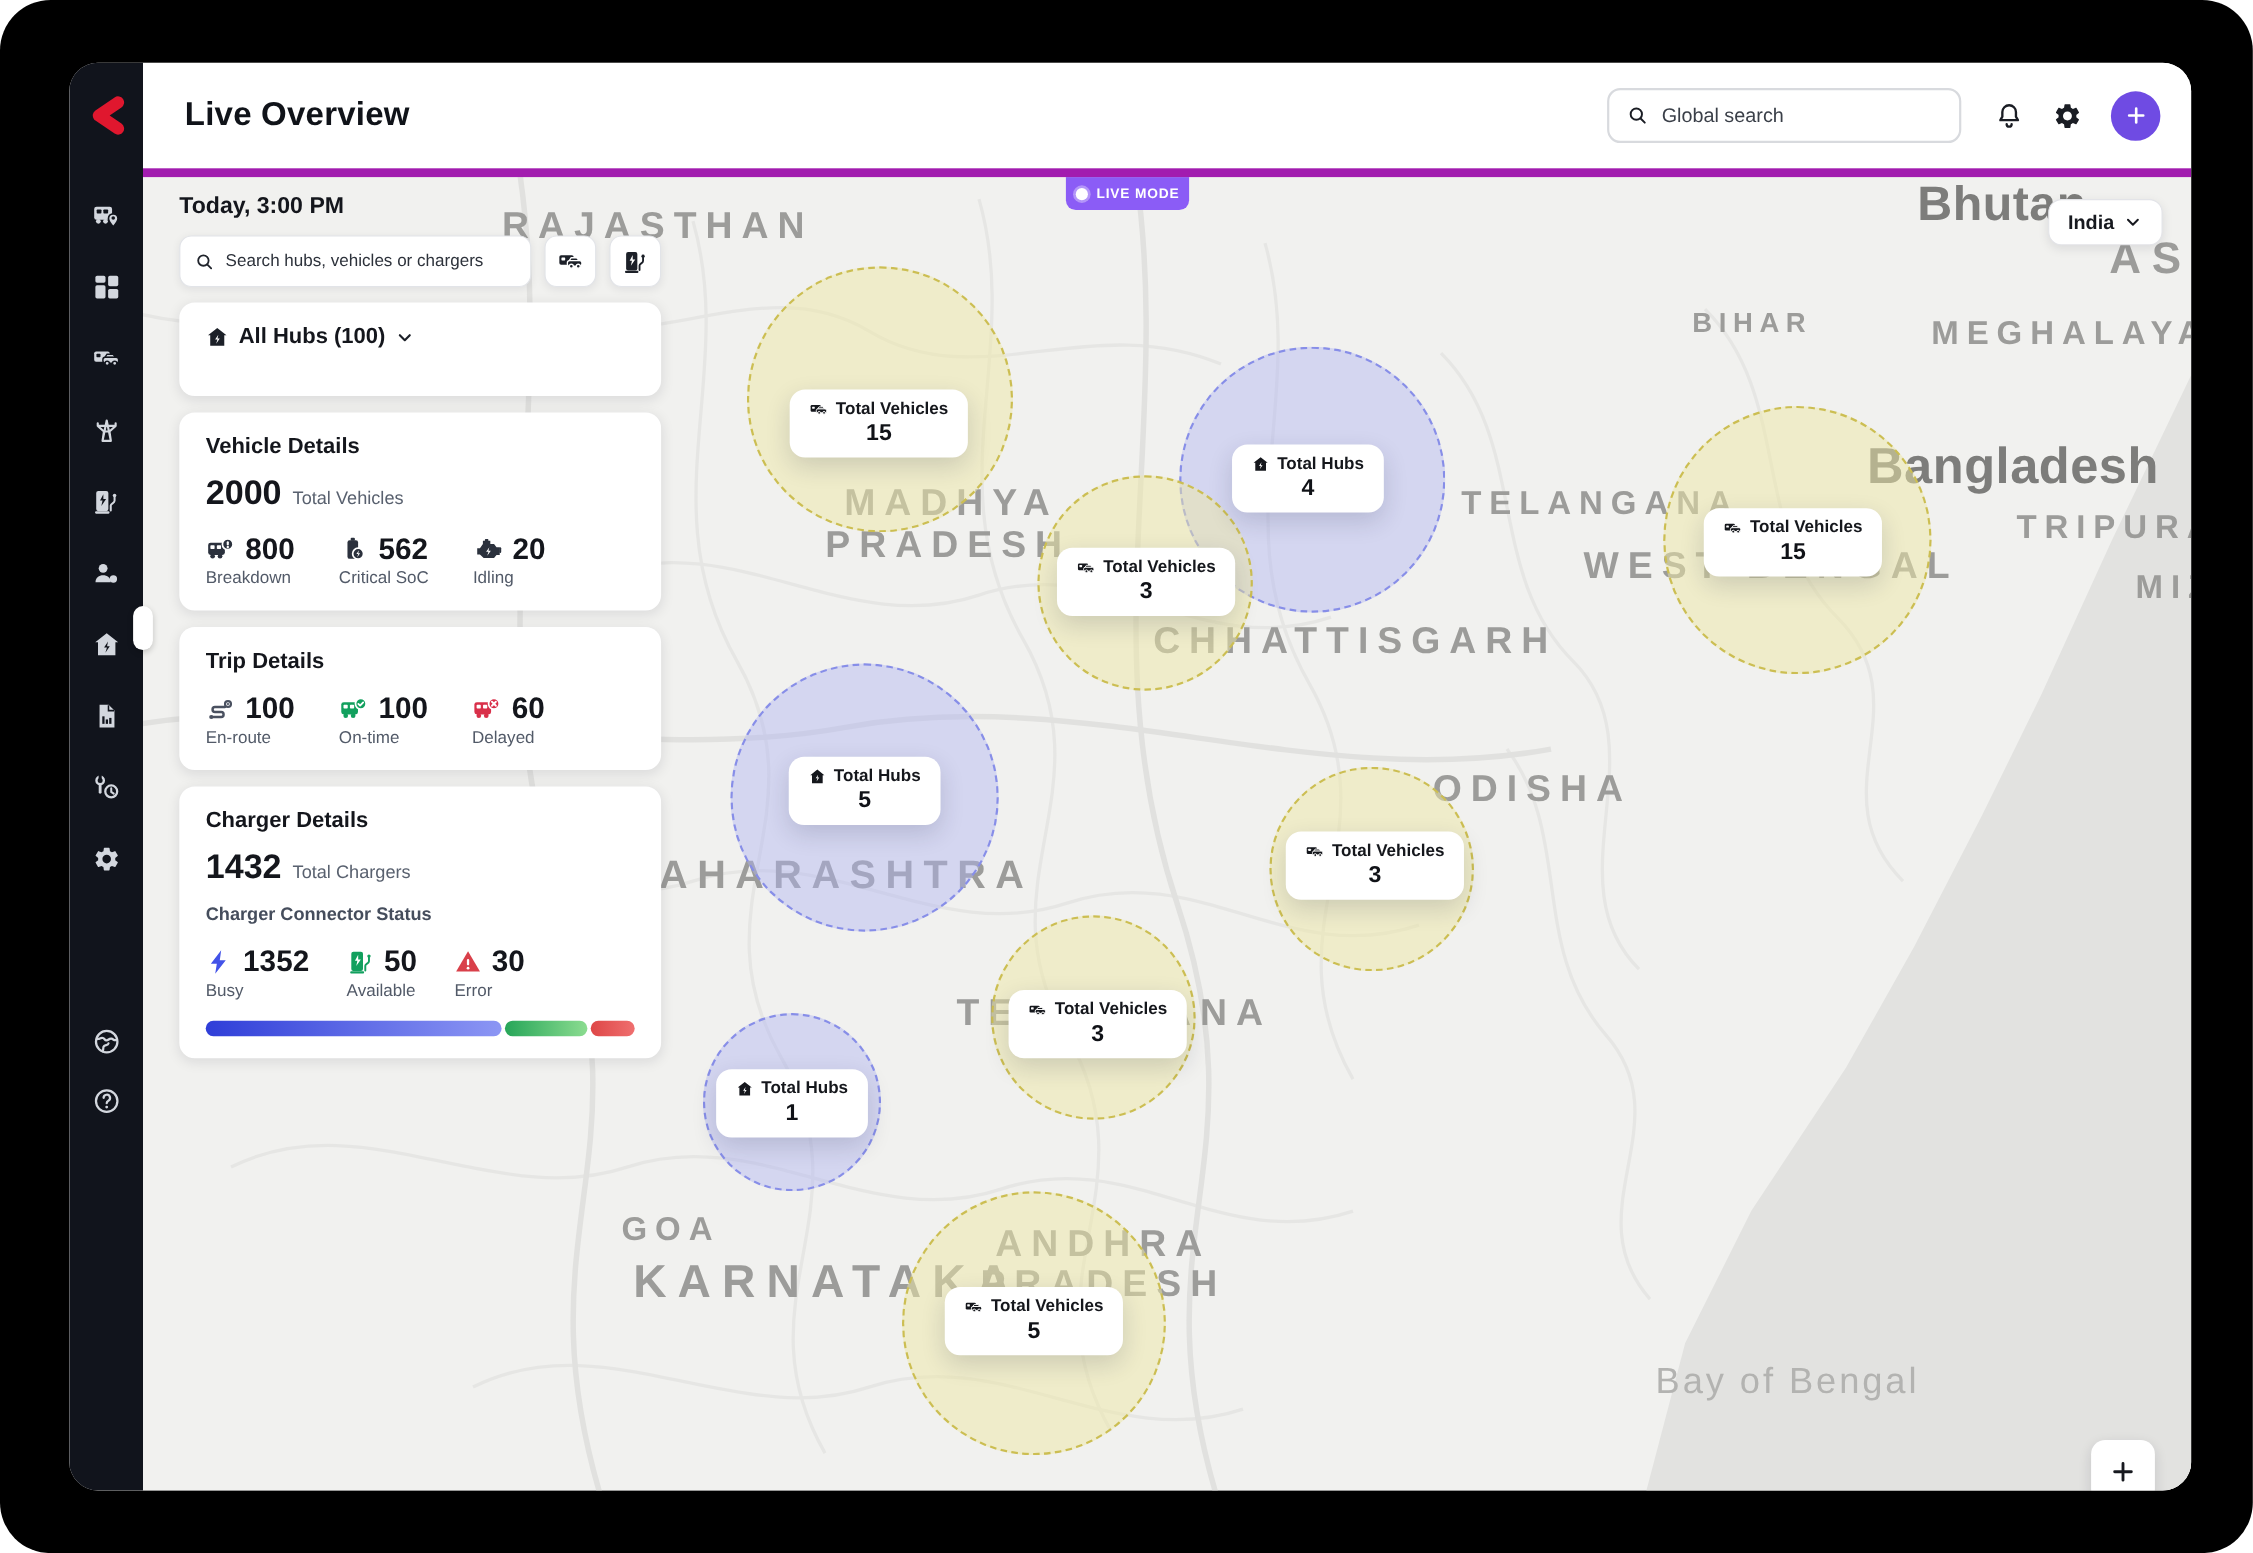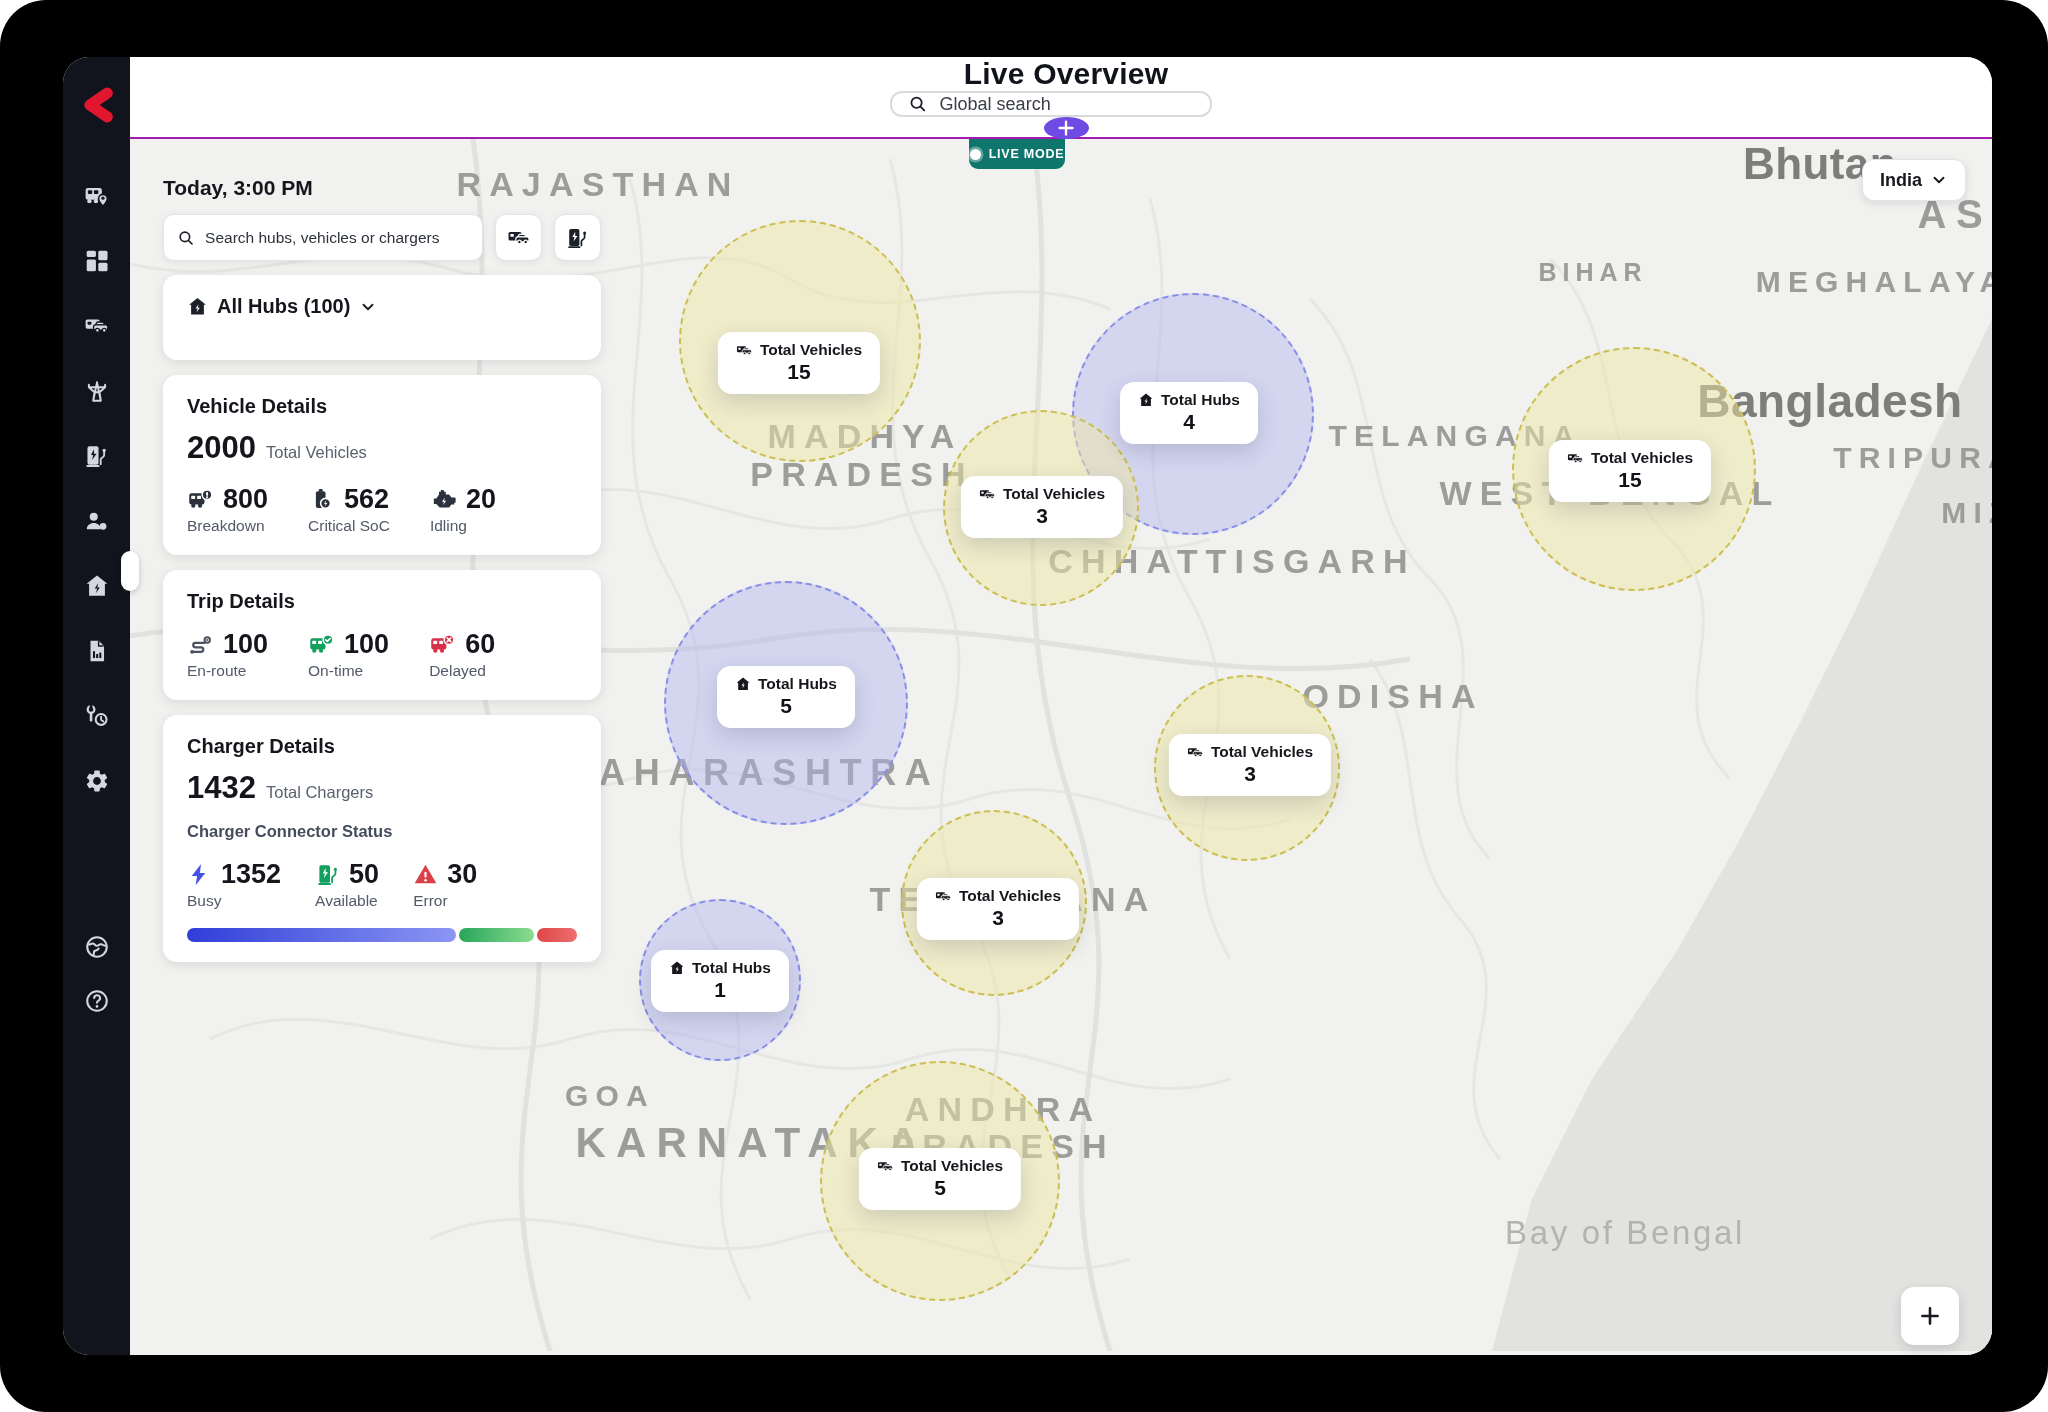--- a/index.html
+++ b/index.html
@@ -9,21 +9,21 @@
 
   
   .sidebar { width:67px; background:#11141c; display:flex; flex-direction:column; align-items:center; padding-top:26px; flex-shrink:0; z-index:50; }
   .logo { width:44px; height:44px; display:flex; align-items:center; justify-content:center; margin-bottom:56px; }
   .nav { display:flex; flex-direction:column; gap:39px; align-items:center; }
   .nav-ic { width:26px; height:26px; color:#d3d7de; display:block; cursor:pointer; }
   .nav-bottom { display:flex; flex-direction:column; gap:28px; align-items:center; margin-top:140px; }
 
   
   .main { flex:1; position:relative; display:flex; flex-direction:column; }
-  header { height:82px; background:#fff; border-bottom:2px solid #a21caf; display:flex; align-items:center; padding:0 28px 0 38px; z-index:40;flex-direction:column; }
+  header { height:104px; background:#fff; border-bottom:8px solid #a21caf; display:flex; align-items:center; padding:0 28px 0 38px; z-index:40; }
   .title { font-size:30px; font-weight:700; color:#101319; letter-spacing:.2px; }
   .hspacer { flex:1; }
   .gsearch { width:322px; height:50px; border:2px solid #d8dade; border-radius:12px; display:flex; align-items:center; gap:12px; padding:0 16px; background:#fff; margin-right:30px; }
   .gsearch input { border:none; outline:none; font-size:18px; color:#23262d; width:100%; background:transparent; font-family:inherit; }
   .gsearch input::placeholder { color:#3a3f48; }
   .hicon { width:27px; height:27px; color:#1a1d24; margin-right:26px; cursor:pointer; }
   .avatar { width:45px; height:45px; border-radius:50%; background:#6f4be3; color:#fff; display:flex; align-items:center; justify-content:center; cursor:pointer; }
 
   
   .map { position:relative; flex:1; overflow:hidden; background:#f1f1ef; }
@@ -35,21 +35,21 @@
   .map-label.water { color:#b3b3b1; font-weight:500; letter-spacing:.08em; }
 
   .cluster-circle { position:absolute; border-radius:50%; transform:translate(-50%,-50%); }
   .cluster-circle.vehicles { background:rgba(238,231,166,.5); border:2px dashed #ccbe52; }
   .cluster-circle.hubs { background:rgba(175,180,242,.44); border:2px dashed #878ee8; }
   .cluster-card { position:absolute; transform:translate(-50%,-50%); background:#fff; border-radius:14px; box-shadow:0 8px 22px rgba(25,28,60,.16); padding:9px 18px 10px; text-align:center; cursor:pointer; z-index:10; }
   .cc-row { display:flex; align-items:center; gap:7px; justify-content:center; }
   .cc-title { font-size:15.5px; font-weight:700; color:#15171c; }
   .cc-value { font-size:21px; font-weight:800; color:#101217; margin-top:1px; }
 
-  .live-badge { position:absolute; left:839px; top:0; width:96px; height:30px; background:#0f766e; border-radius:0 0 9px 9px; display:flex; align-items:center; justify-content:center; gap:8px; z-index:20; }
+  .live-badge { position:absolute; left:839px; top:0; width:112px; height:30px; background:#8b5cf6; border-radius:0 0 9px 9px; display:flex; align-items:center; justify-content:center; gap:8px; z-index:20; }
   .live-dot { width:11px; height:11px; border-radius:50%; background:#fff; box-shadow:0 0 0 2.5px rgba(255,255,255,.35); }
   .live-text { color:#fff; font-size:12.5px; font-weight:700; letter-spacing:.06em; }
   .region-btn { position:absolute; left:1732px; top:20px; width:104px; height:42px; background:#fff; border:1px solid #e3e4e8; border-radius:12px; box-shadow:0 3px 10px rgba(20,20,40,.10); display:flex; align-items:center; justify-content:center; gap:8px; font-size:18px; font-weight:600; color:#17191f; cursor:pointer; z-index:20; font-family:inherit; }
   .zoom-btn { position:absolute; left:1771px; top:1148px; width:58px; height:58px; border-radius:13px; background:#fff; border:none; box-shadow:0 4px 12px rgba(20,20,40,.14); display:flex; align-items:center; justify-content:center; cursor:pointer; z-index:20; }
 
   
   .panel { position:absolute; left:33px; top:119px; width:438px; z-index:30; }
   .today { font-size:21px; font-weight:800; color:#14161c; margin-bottom:14px; }
   .search-row { display:flex; gap:12px; margin-bottom:14px; }
   .psearch { flex:1; height:47px; background:#fff; border:1px solid #e2e4e8; border-radius:11px; display:flex; align-items:center; gap:10px; padding:0 13px; box-shadow:0 2px 8px rgba(20,20,40,.07); }

